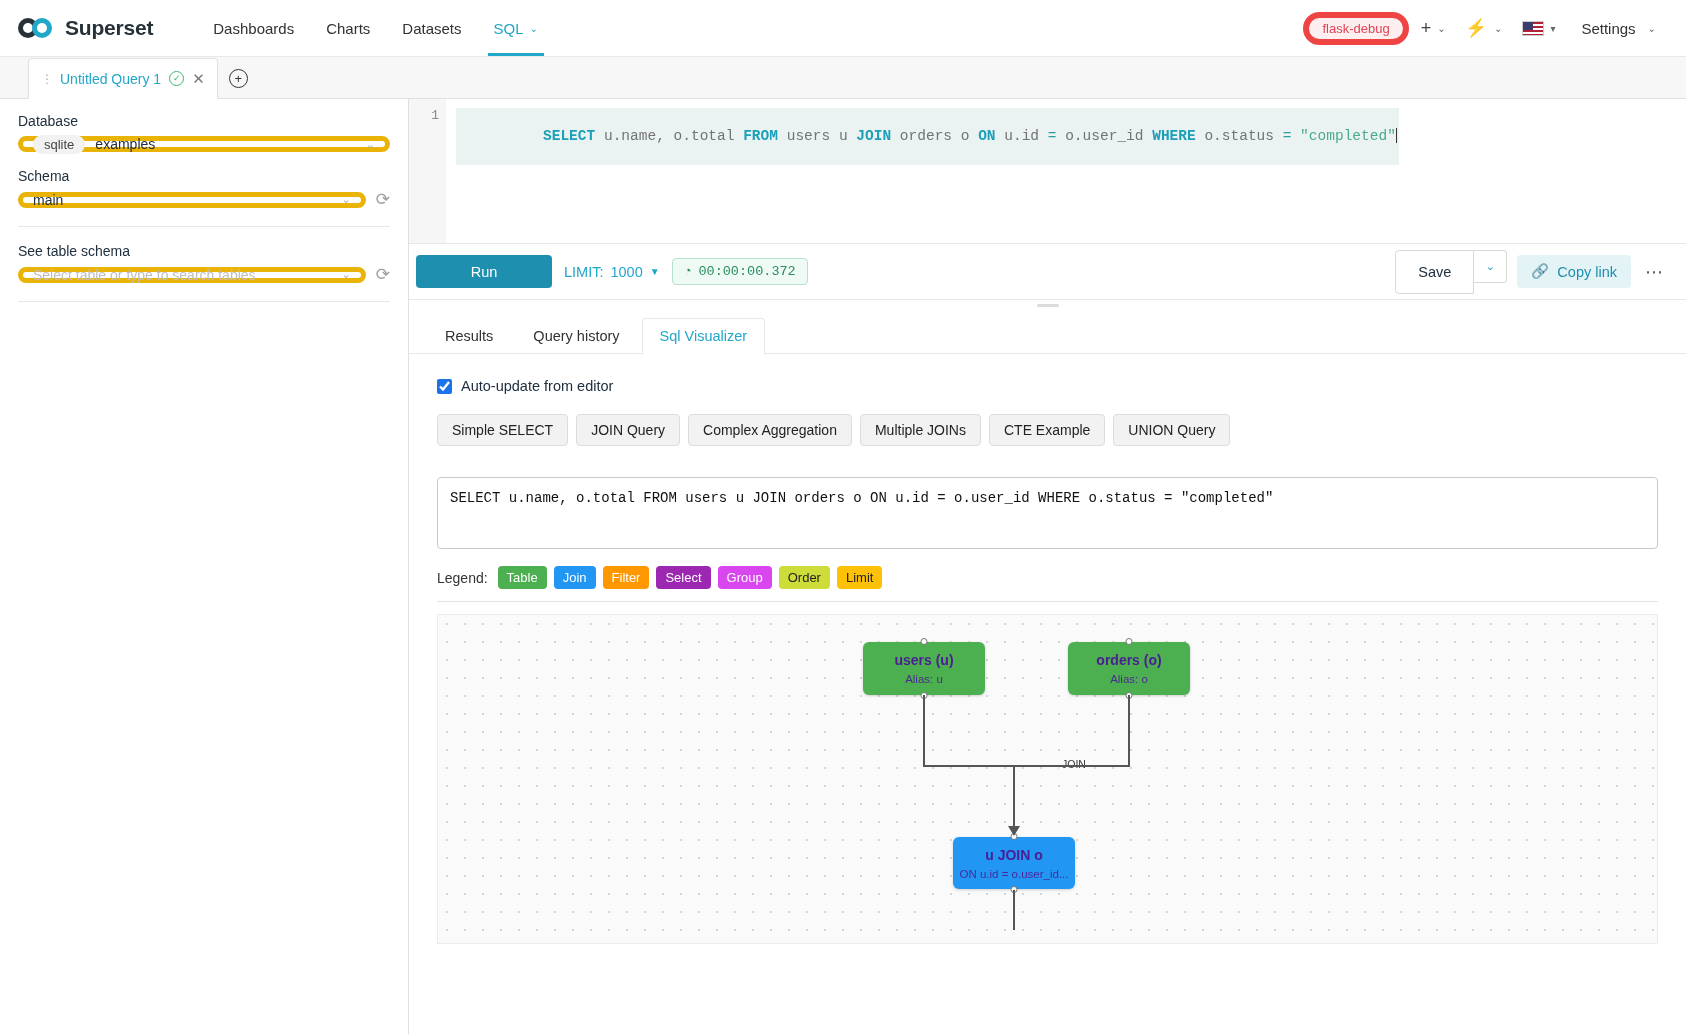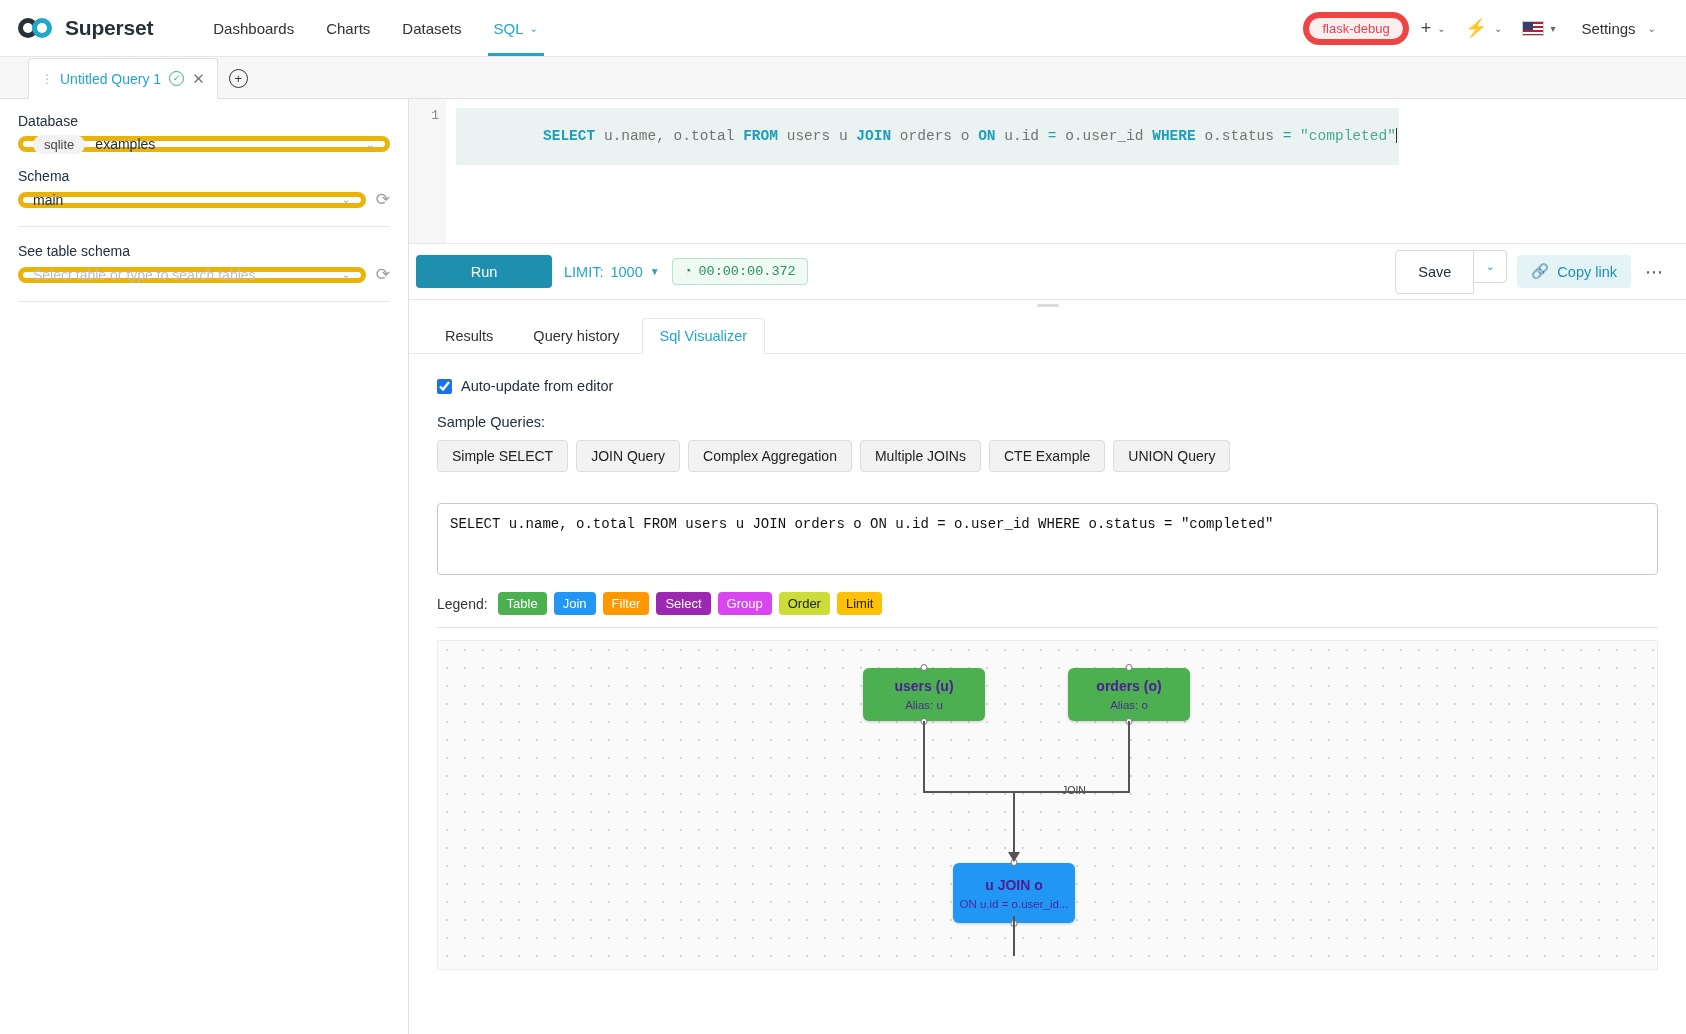--- a/index.html
+++ b/index.html
@@ -379,21 +379,20 @@
       </div>
     </div>
 
     <div class="viz-scroll">
 
       <div class="auto-row">
         <input type="checkbox" checked="" style="">
         <label>Auto-update from editor</label>
       </div>
 
-      <div class="sq-label">Sample Queries:</div>
       <div class="sq-row">
         <button class="sq-btn">Simple SELECT</button>
         <button class="sq-btn">JOIN Query</button>
         <button class="sq-btn">Complex Aggregation</button>
         <button class="sq-btn">Multiple JOINs</button>
         <button class="sq-btn">CTE Example</button>
         <button class="sq-btn">UNION Query</button>
       </div>
 
       <textarea class="sql-textarea" style="">SELECT u.name, o.total FROM users u JOIN orders o ON u.id = o.user_id WHERE o.status = "completed"</textarea>
@@ -417,21 +416,21 @@
           <span class="n-title">users (u)</span>
           <span class="n-sub">Alias: u</span>
           <span class="port bottom"></span>
         </div>
         <div class="node" id="node-orders" style="left: 630px; top: 27px; width: 122px; height: 53px; background: rgb(76, 175, 80);">
           <span class="port top"></span>
           <span class="n-title">orders (o)</span>
           <span class="n-sub">Alias: o</span>
           <span class="port bottom"></span>
         </div>
-        <div class="node" id="node-join" style="left: 515px; top: 222px; width: 122px; height: 60px; background: rgb(33, 150, 243);">
+        <div class="node" id="node-join" style="left: 515px; top: 222px; width: 122px; height: 52px; background: rgb(33, 150, 243);">
           <span class="port top"></span>
           <span class="n-title">u JOIN o</span>
           <span class="n-sub">ON u.id = o.user_id...</span>
           <span class="port bottom"></span>
         </div>
         <span class="edge-label" id="edge-label" style="left: 621px; top: 143px;">JOIN</span>
       <div class="edge" style="left: 485px; top: 80px; width: 2px; height: 70px;"></div>
           <div class="edge" style="left: 690px; top: 80px; width: 2px; height: 70px;"></div>
           <div class="edge" style="left: 485px; top: 150px; width: 207px; height: 2px;"></div>
           <div class="edge" style="left: 575px; top: 150px; width: 2px; height: 64px;"></div>

